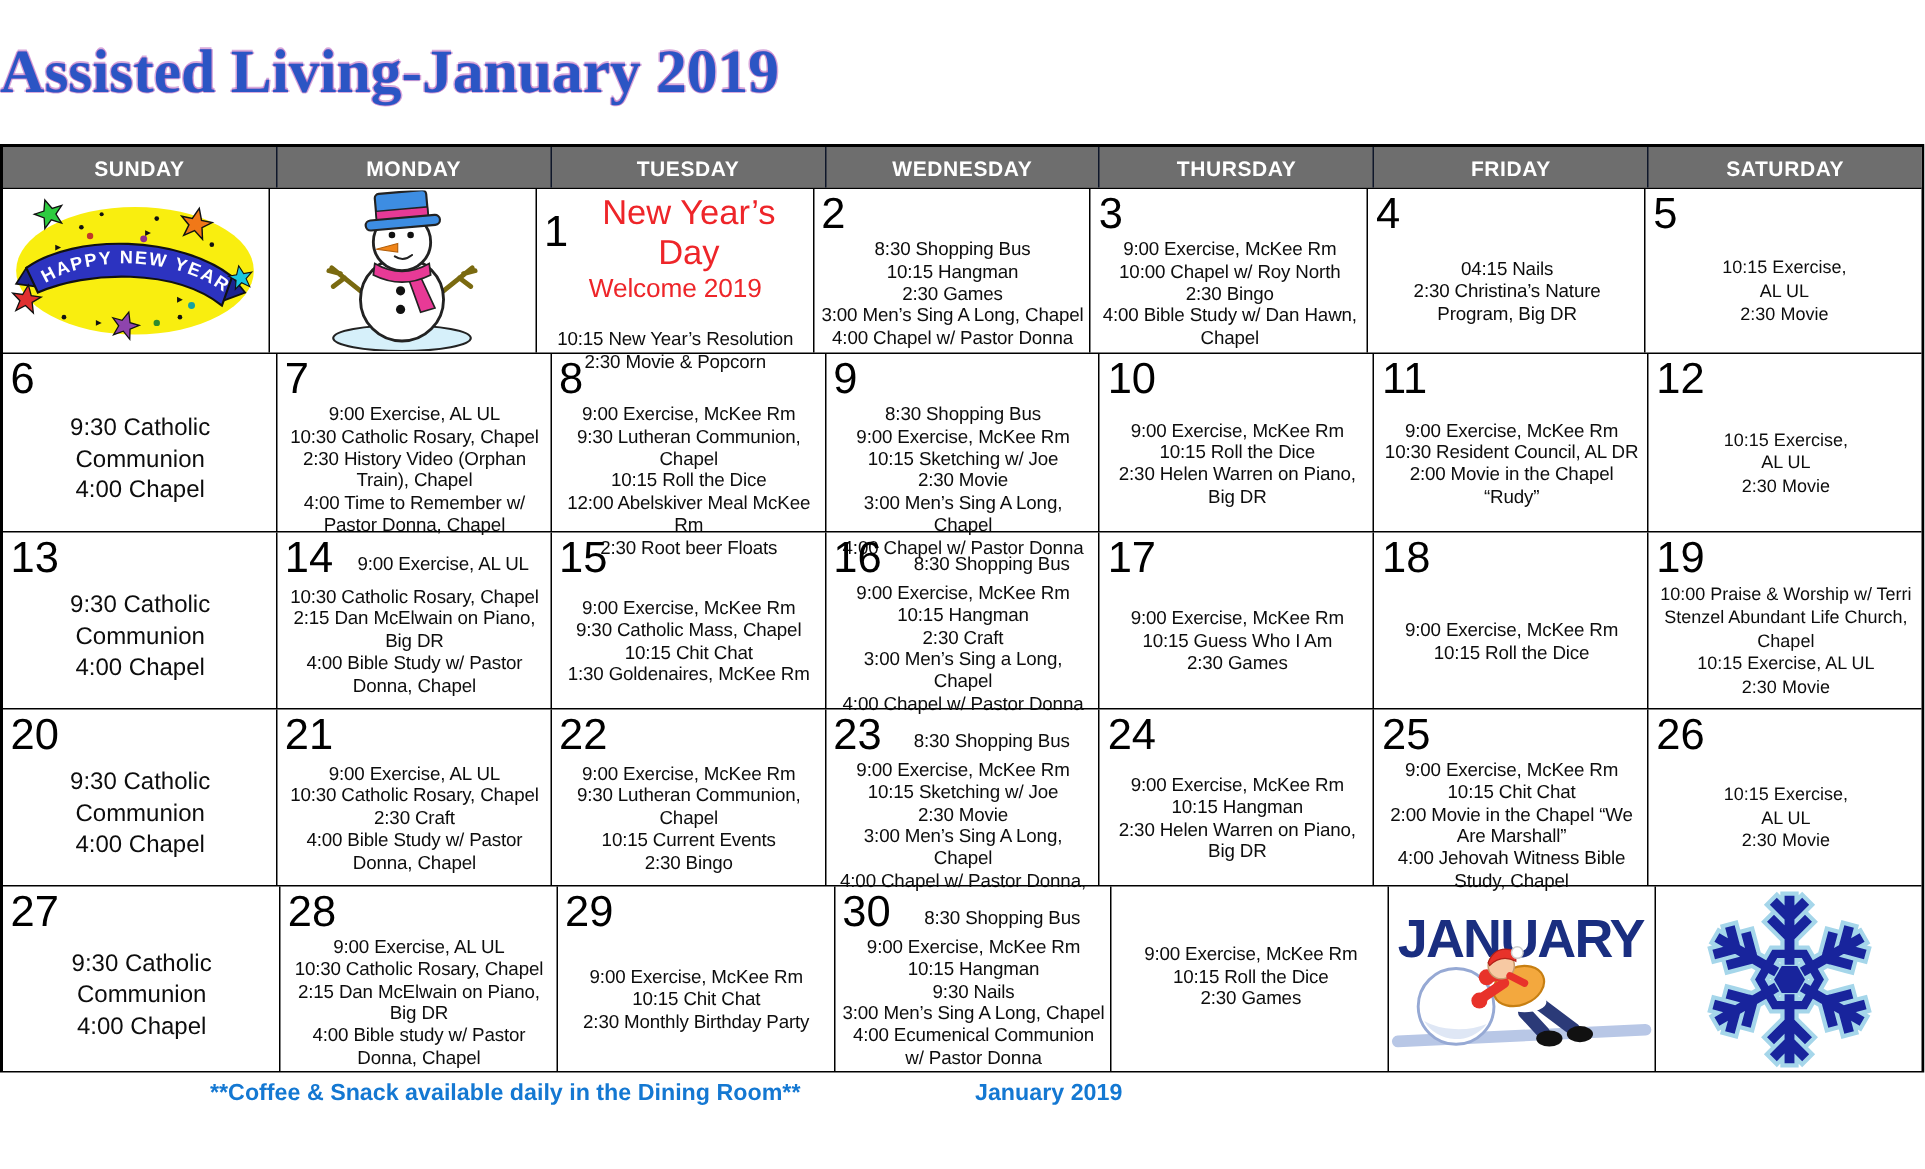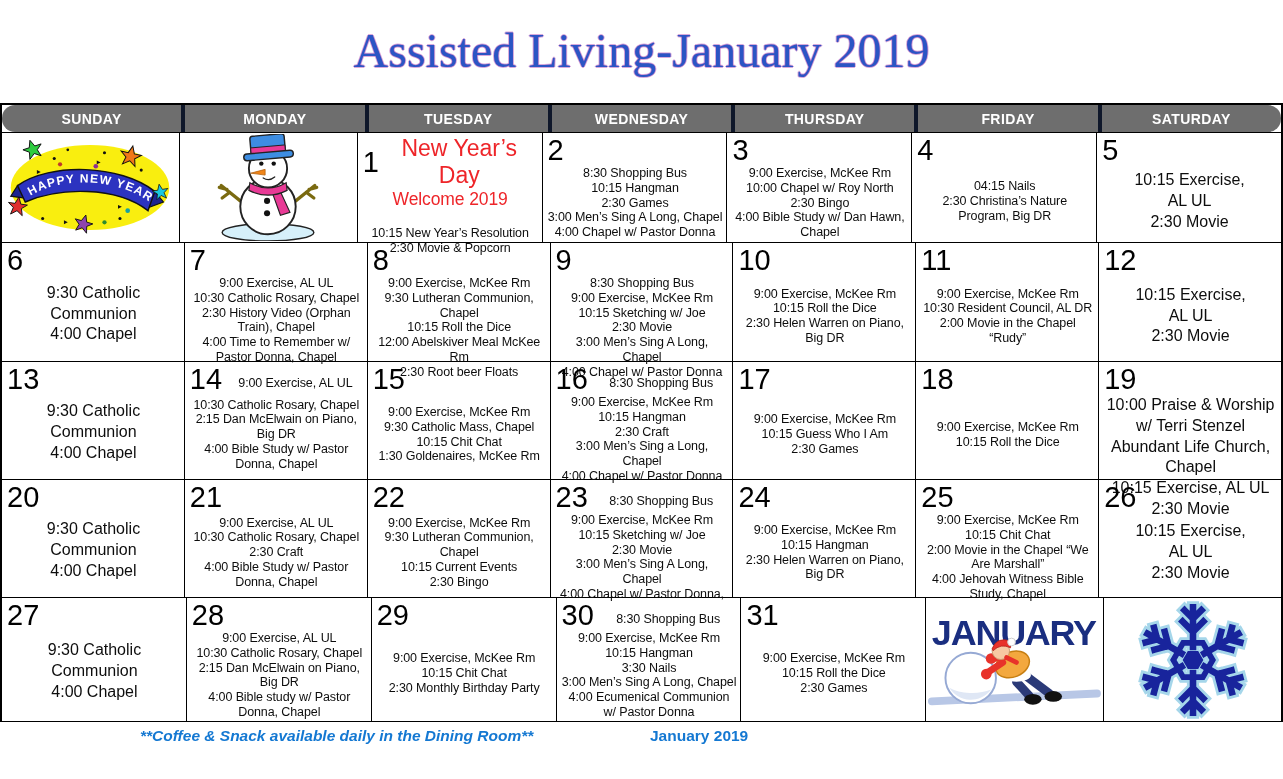--- a/index.html
+++ b/index.html
@@ -1,44 +1,44 @@
 <!DOCTYPE html>
 <html><head>
 <meta charset="utf-8">
 <style>
   html,body{margin:0;padding:0;background:#fff;width:1283px;height:779px;overflow:hidden;
             font-family:"Liberation Sans",sans-serif;-webkit-font-smoothing:antialiased;}
-  .page-title{text-align:center;font-family:"Liberation Serif",serif;font-weight:400;
-              font-size:48px;line-height:1;color:#2b55c4;margin:27px 0 0 0;
+  .page-title{font-family:"Liberation Serif",serif;font-weight:700;
+              font-size:41px;line-height:1;color:#2b55c4;margin:27px 0 0 0;
               text-shadow:1px 0 rgba(186,100,190,.55),-1px 0 rgba(186,100,190,.55),
                           0 1px rgba(186,100,190,.55),0 -1px rgba(186,100,190,.55);}
   .calendar{margin-top:28px;border:2px solid #000;border-bottom-width:1px;width:1279px;}
-  .header-row{display:flex;background:#6e6e6e;height:27px;border-radius:13px;}
+  .header-row{display:flex;background:#6e6e6e;height:27px;}
   .hcell{flex:1 1 0;display:flex;align-items:center;justify-content:center;color:#fff;
-         font-weight:700;font-size:14px;letter-spacing:.4px;border-left:4px solid #0f172a;}
+         font-weight:700;font-size:14px;letter-spacing:.4px;border-left:1px solid #0f172a;}
   .hcell:first-child{border-left:none;}
   .wrow{display:flex;border-top:1px solid #000;}
   .wrow1{height:109px}.wrow2{height:118px}.wrow3{height:117px}.wrow4{height:117px}.wrow5{height:123px}
   .cell{flex:1 1 0;border-left:1px solid #000;display:flex;flex-direction:column;
         padding:2px 4px 3px 5px;box-sizing:border-box;min-width:0;}
   .cell:first-child{border-left:none;}
   .dayline{display:flex;align-items:center;gap:6px;min-height:31px;flex:0 0 auto;}
   .daynum{font-size:29px;line-height:1;font-weight:400;color:#000;}
   .events{flex:1 1 auto;display:flex;flex-direction:column;justify-content:center;
           text-align:center;font-size:12.5px;line-height:1.18;letter-spacing:-.1px;color:#0d0d0d;
           padding-bottom:2px;}
   .sun .events{font-size:16px;line-height:1.3;padding:0 12px 6px 12px;letter-spacing:0;}
-  .sat-big .events{font-size:16px;line-height:1.3;letter-spacing:0;}
+  .sat-big .events{font-size:12px;line-height:1.3;letter-spacing:0;}
   .holiday-inline{color:#ee2529;font-size:23px;flex:1;text-align:center;padding-right:4px;}
   .holiday-line{color:#ee2529;font-size:17.5px;line-height:1.25;margin-bottom:15px;}
   .inline-event{font-size:12.5px;letter-spacing:-.1px;flex:1;text-align:center;color:#0d0d0d;padding-top:6px;}
   .imgcell{align-items:center;justify-content:center;flex-direction:row;padding:1px;overflow:visible;}
   .footer{position:relative;height:24px;margin-top:3px;color:#1478d2;font-weight:700;font-size:15.5px;}
   .footer span{position:absolute;top:2px;white-space:nowrap;}
-  .f-left{left:140px;font-style:italic;}
+  .f-left{left:140px;}
   .f-center{left:650px;}
   .f-right{right:115px;}
 </style>
 </head>
 <body>
 
 <h1 class="page-title">Assisted Living-January 2019</h1>
 
 <div class="calendar">
   <div class="header-row">
@@ -428,29 +428,26 @@
           </div>
         </div>
         <div class="cell">
           <div class="dayline">
             <span class="daynum">30</span>
             <span class="inline-event">8:30 Shopping Bus</span>
           </div>
           <div class="events">
             <div class="event">9:00 Exercise, McKee Rm</div>
             <div class="event">10:15 Hangman</div>
-            <div class="event">3:30 Nails</div>
+            <div class="event">9:30 Nails</div>
             <div class="event">3:00 Men’s Sing A Long, Chapel</div>
             <div class="event">4:00 Ecumenical Communion w/ Pastor Donna</div>
           </div>
         </div>
         <div class="cell">
-          <div class="dayline">
-            <span class="daynum">31</span>
-          </div>
           <div class="events">
             <div class="event">9:00 Exercise, McKee Rm</div>
             <div class="event">10:15 Roll the Dice</div>
             <div class="event">2:30 Games</div>
           </div>
         </div>
         <div class="cell imgcell">
   <svg width="176" height="115" viewBox="0 0 180 118">
     <path d="M5,102 L175,94" stroke="#b8c7e6" stroke-width="8" stroke-linecap="round" fill="none"></path>
     <text x="90" y="44" text-anchor="middle" font-family="Liberation Sans, sans-serif" font-size="37" font-weight="800" fill="#1a2e80" textLength="170">JANUARY</text>

